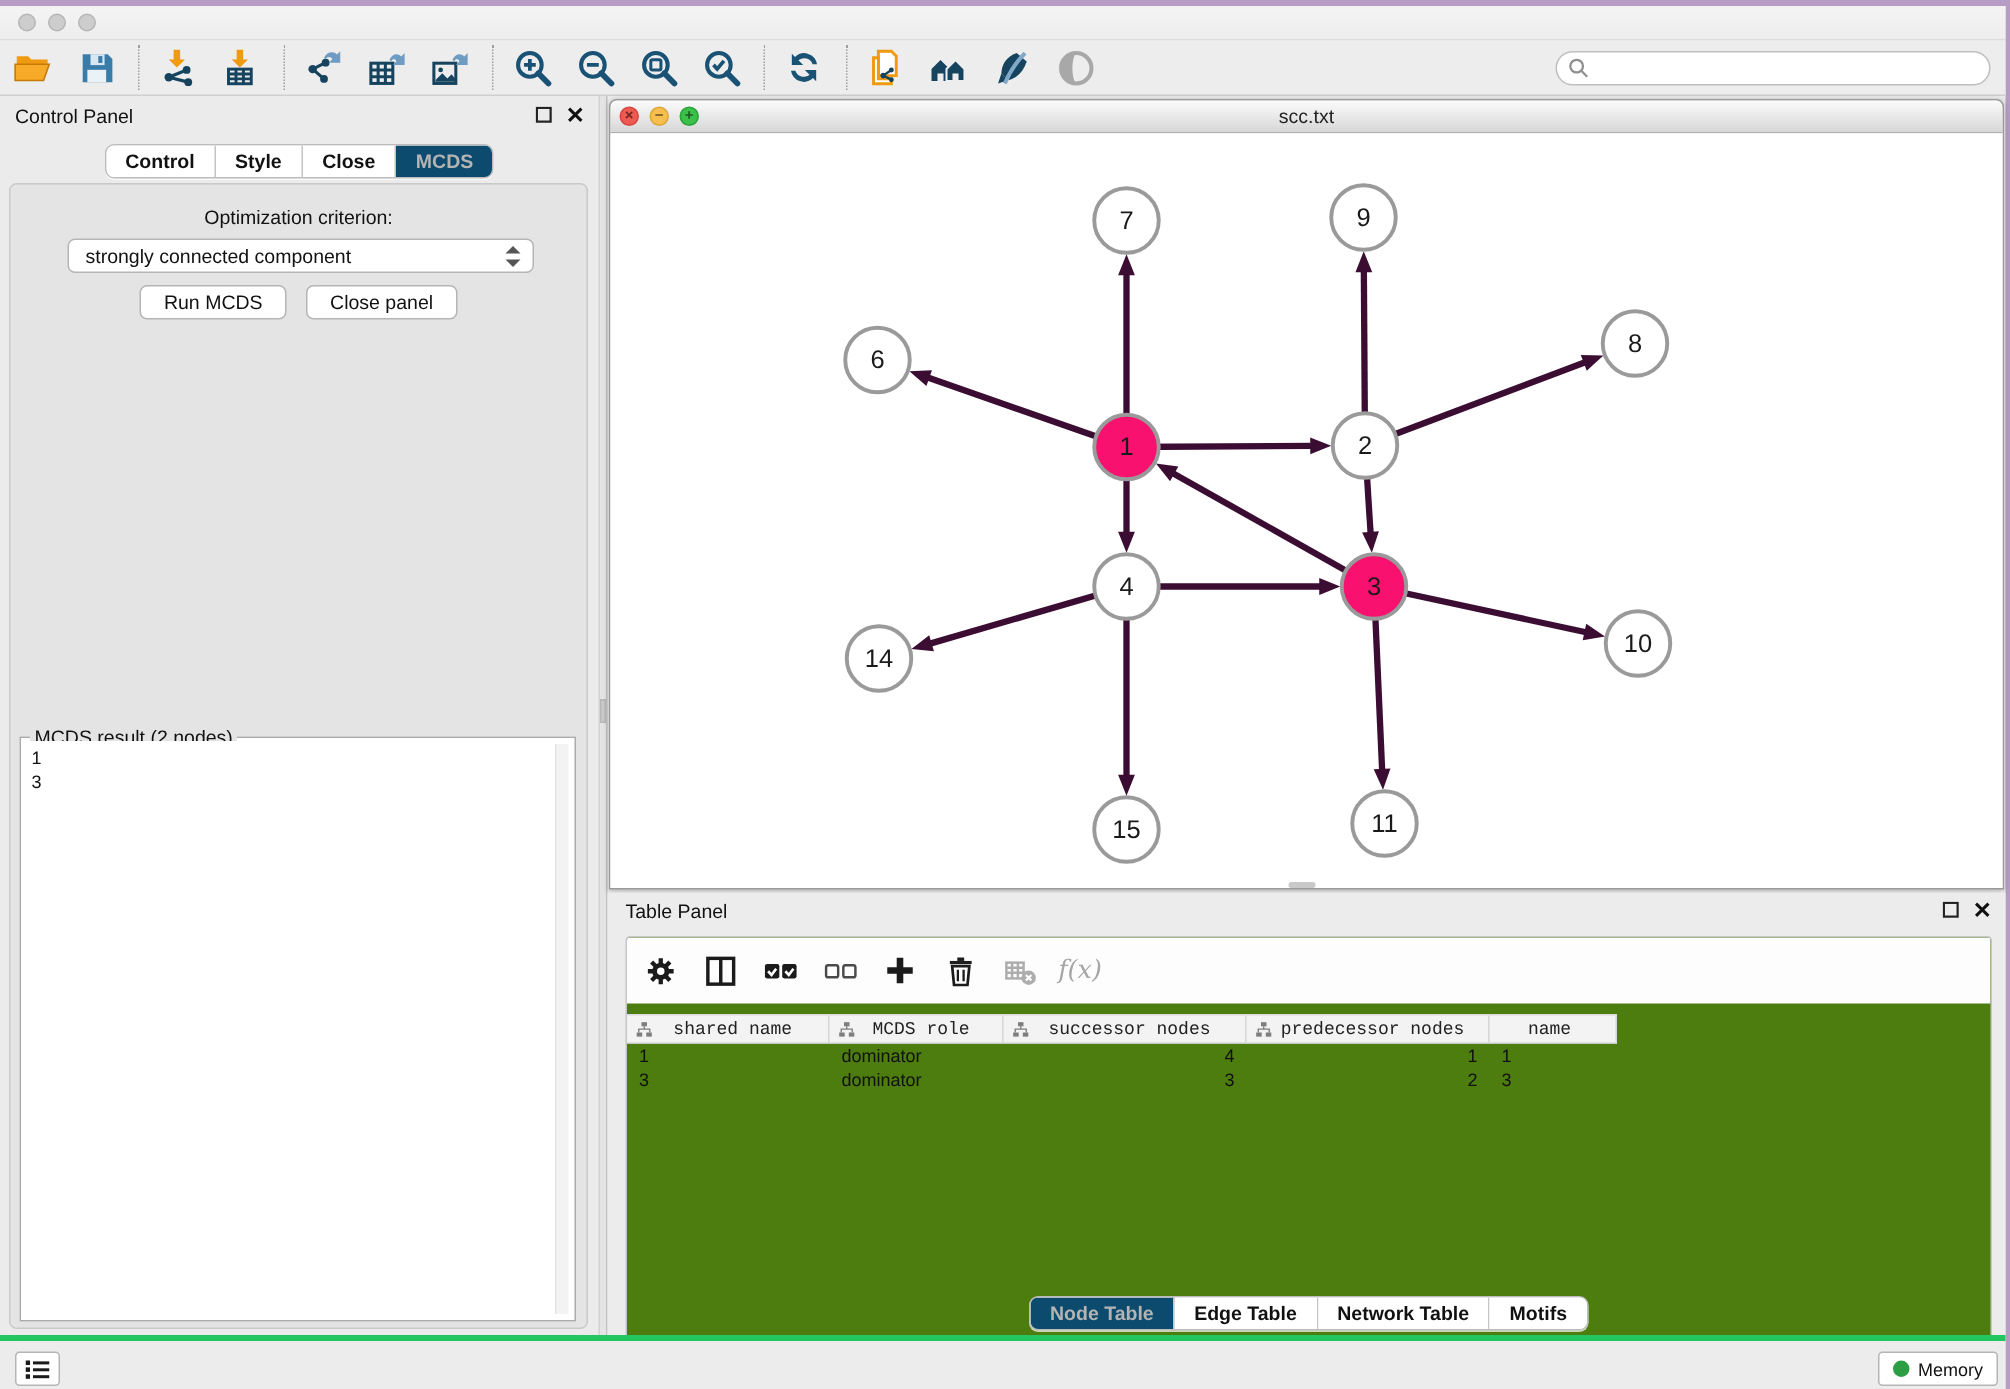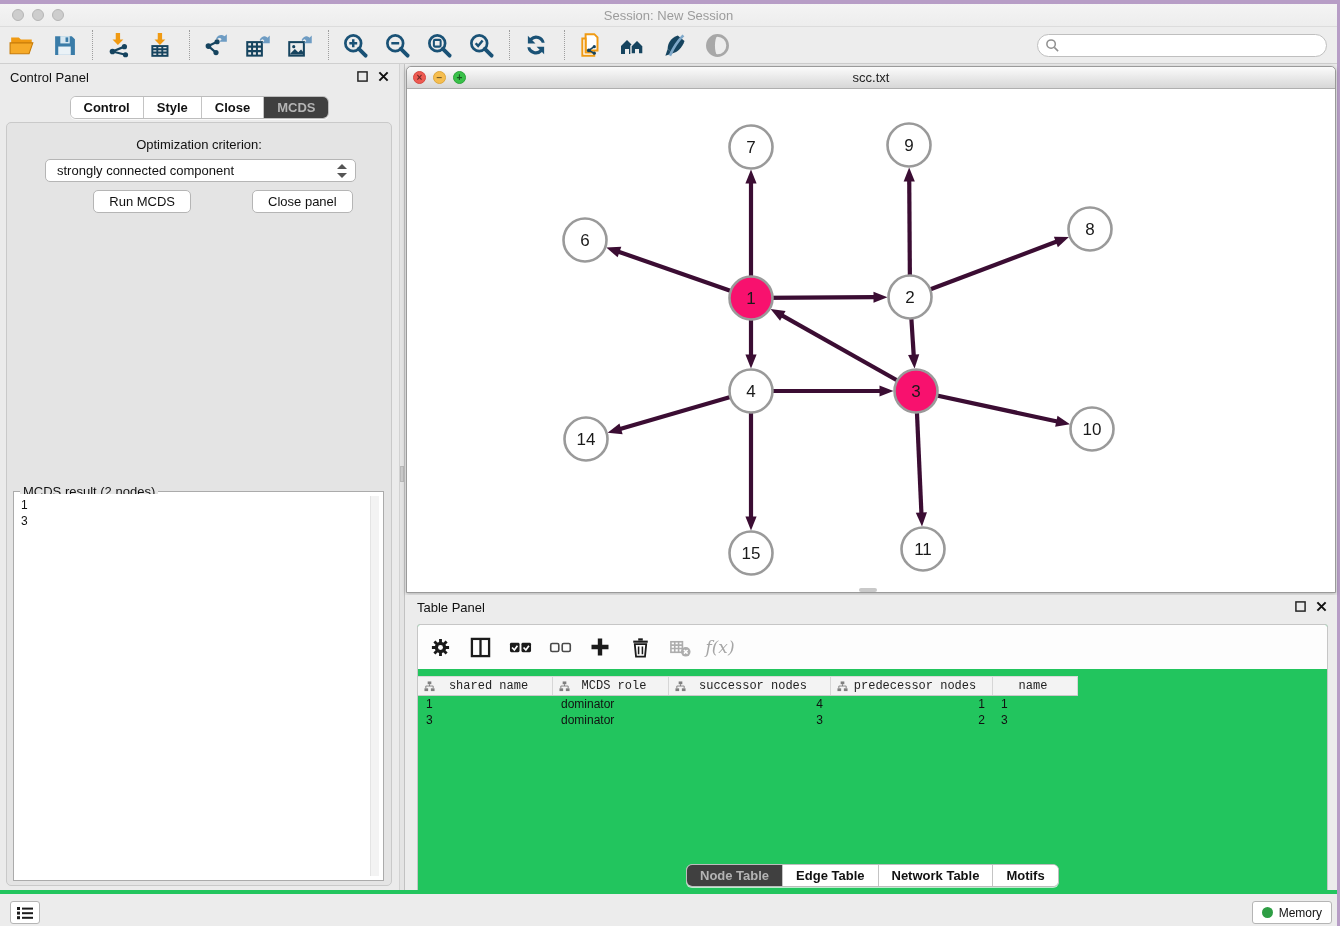--- a/index.html
+++ b/index.html
@@ -24,29 +24,29 @@
   .search-box input { border:none; outline:none; flex:1; font-size:12px; background:transparent; height:18px; }
 
   
   .control-panel { position:absolute; left:0; top:64px; width:399px; bottom:36px; background:#EBEBEB; }
   .panel-head { position:absolute; top:6px; left:10px; font-size:13px; color:#111; }
   .panel-btns { position:absolute; top:7px; right:10px; display:flex; gap:10px; }
   .tabs-row { position:absolute; top:32px; left:0; right:0; display:flex; justify-content:center; }
   .seg { display:inline-flex; border:1px solid #BDBDBD; border-radius:6px; overflow:hidden; background:#fff; box-shadow:0 1px 0 rgba(255,255,255,.7); }
   .seg .seg-tab { padding:3px 13px; font-size:13px; font-weight:700; color:#111; background:#fff; border-right:1px solid #C4C4C4; cursor:default; white-space:nowrap; }
   .seg .seg-tab:last-child { border-right:none; }
-  .seg .seg-tab.active { background:#404040; color:#B4B4B4; }
+  .seg .seg-tab.active { background:#0c4a6e; color:#B4B4B4; }
   .cp-content { position:absolute; left:6px; right:7px; top:58px; bottom:4px; background:#E4E4E4; border:1px solid #C9C9C9; border-radius:5px;padding-left:13px; }
   .opt-label { position:absolute; top:14px; left:0; right:0; text-align:center; font-size:13px; color:#111; }
   .dropdown { position:absolute; left:38px; top:36px; width:311px; height:23px; background:#fff; border:1px solid #B5B5B5; border-radius:5px; font-size:13px; line-height:21px; padding-left:11px; color:#111; }
   .dd-stepper { position:absolute; right:8px; top:3px; width:10px; height:16px; }
   .dd-stepper .up { position:absolute; top:1px; left:0; width:0; height:0; border-left:5px solid transparent; border-right:5px solid transparent; border-bottom:5px solid #555; }
   .dd-stepper .down { position:absolute; bottom:1px; left:0; width:0; height:0; border-left:5px solid transparent; border-right:5px solid transparent; border-top:5px solid #555; }
   .btn-row { position:absolute; top:67px; left:0; right:0; display:flex; justify-content:center; gap:13px; }
-  .btn { height:23px; padding:0 15px; background:#fff; border:1px solid #B5B5B5; border-radius:5px; font-size:13px; color:#111; font-family:"Liberation Sans", sans-serif;margin-left:48px; }
+  .btn { height:23px; padding:0 15px; background:#fff; border:1px solid #B5B5B5; border-radius:5px; font-size:13px; color:#111; font-family:"Liberation Sans", sans-serif; }
   .result-fieldset { position:absolute; left:6px; top:368px; width:371px; bottom:4px; border:1px solid #ABABAB; background:#fff; padding:2px; }
   .result-legend { position:absolute; top:-8px; left:6px; background:#E4E4E4; padding:0 3px; font-size:13px; color:#111; }
   .result-area { position:absolute; inset:2px; background:#fff; font-size:12px; color:#111; padding:3px 5px; line-height:16px; }
   .result-scroll { position:absolute; top:2px; right:2px; bottom:2px; width:9px; background:#F3F3F3; border-left:1px solid #E4E4E4; }
 
   
   .splitter { position:absolute; left:399px; top:64px; width:6px; bottom:36px; background:#E4E4E4; border-left:1px solid #D2D2D2; border-right:1px solid #C2C2C2; }
   .splitter .grip { position:absolute; top:402px; left:0; right:0; height:16px; background:#CACACA; border:1px solid #B8B8B8; }
 
   
@@ -58,21 +58,21 @@
   .nlight.yellow { background:#F6BE4F; border:1px solid #DDA73C; }
   .nlight.green { background:#39C149; border:1px solid #2CA33A; }
   .net-title { position:absolute; top:3px; left:0; right:0; text-align:center; font-size:13px; color:#222; }
   .net-canvas { position:relative; width:928px; height:503px; background:#fff; }
   .hscroll-nub { position:absolute; bottom:0px; left:452px; width:18px; height:4px; background:#C9C9C9; border-radius:2px; }
 
   
   .table-panel { position:absolute; left:405px; top:595px; right:3px; bottom:36px; background:#ECECEC; }
   .tp-head { position:absolute; top:5px; left:12px; font-size:13px; color:#111; }
   .tp-btns { position:absolute; top:6px; right:10px; display:flex; gap:10px; }
-  .table-card { position:absolute; left:12px; top:29px; width:911px; height:297px; background:#22c55e; border:1px solid #C6C6C6; border-radius:3px; overflow:hidden; }
+  .table-card { position:absolute; left:12px; top:29px; width:911px; height:297px; background:#4d7c0f; border:1px solid #C6C6C6; border-radius:3px; overflow:hidden; }
   .tt-bar { position:absolute; top:0; left:0; right:0; height:44px; display:flex; align-items:center; padding-left:10px; gap:16px; background:#FDFDFD; }
   .tt-icon { width:24px; height:24px; display:flex; align-items:center; justify-content:center; }
   .grid-header { position:absolute; top:51px; left:0; height:20px; display:flex; border-top:1px solid #DADADA; border-bottom:1px solid #C9C9C9; background:#F3F3F3; }
   .th { display:flex; align-items:center; border-right:1px solid #D6D6D6; font-size:12px; color:#222; padding-left:6px; position:relative;font-family:Liberation Mono, monospace; }
   .th .th-label { flex:1; text-align:center; padding-right:10px; }
   .grid-body { position:absolute; top:72px; left:0; right:0; }
   .tr { display:flex; height:16px; font-size:12px; color:#111; }
   .td { padding:0 8px; overflow:hidden; white-space:nowrap; }
   .td.num { text-align:right; }
 
@@ -92,21 +92,20 @@
 <div class="app">
   <div class="win-edge-top"></div>
   <div class="win-edge-right"></div>
 
   <div class="titlebar">
     <div class="traffic">
       <div class="light"></div>
       <div class="light"></div>
       <div class="light"></div>
     </div>
-    <div class="app-title">Session: New Session</div>
   </div>
 
   <div class="toolbar">
     <div class="tb-icon">
       <svg width="26" height="26" viewBox="0 0 24 24">
           <path d="M2 5 h7 l2 2 h10 v4 H2 Z" fill="#F09A12"></path>
           <path d="M1 10 h21 l-3.5 10 H1 Z" fill="#F6AA28" stroke="#C67B08" stroke-width="1"></path>
         </svg>
     </div>
     <div class="tb-icon">

